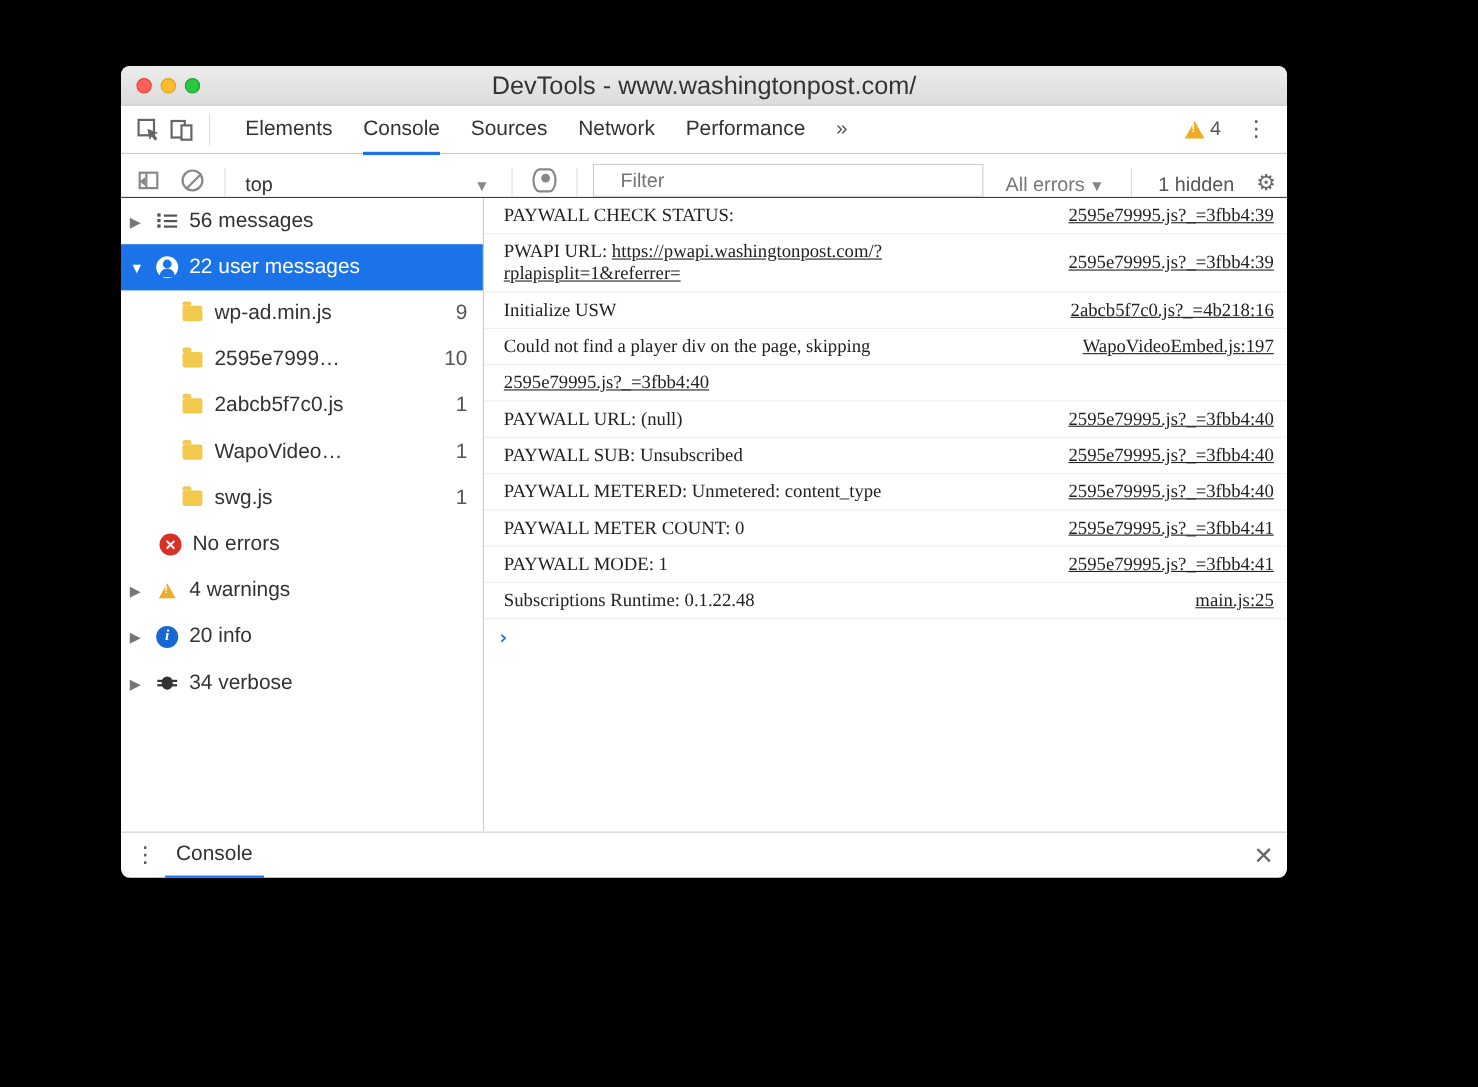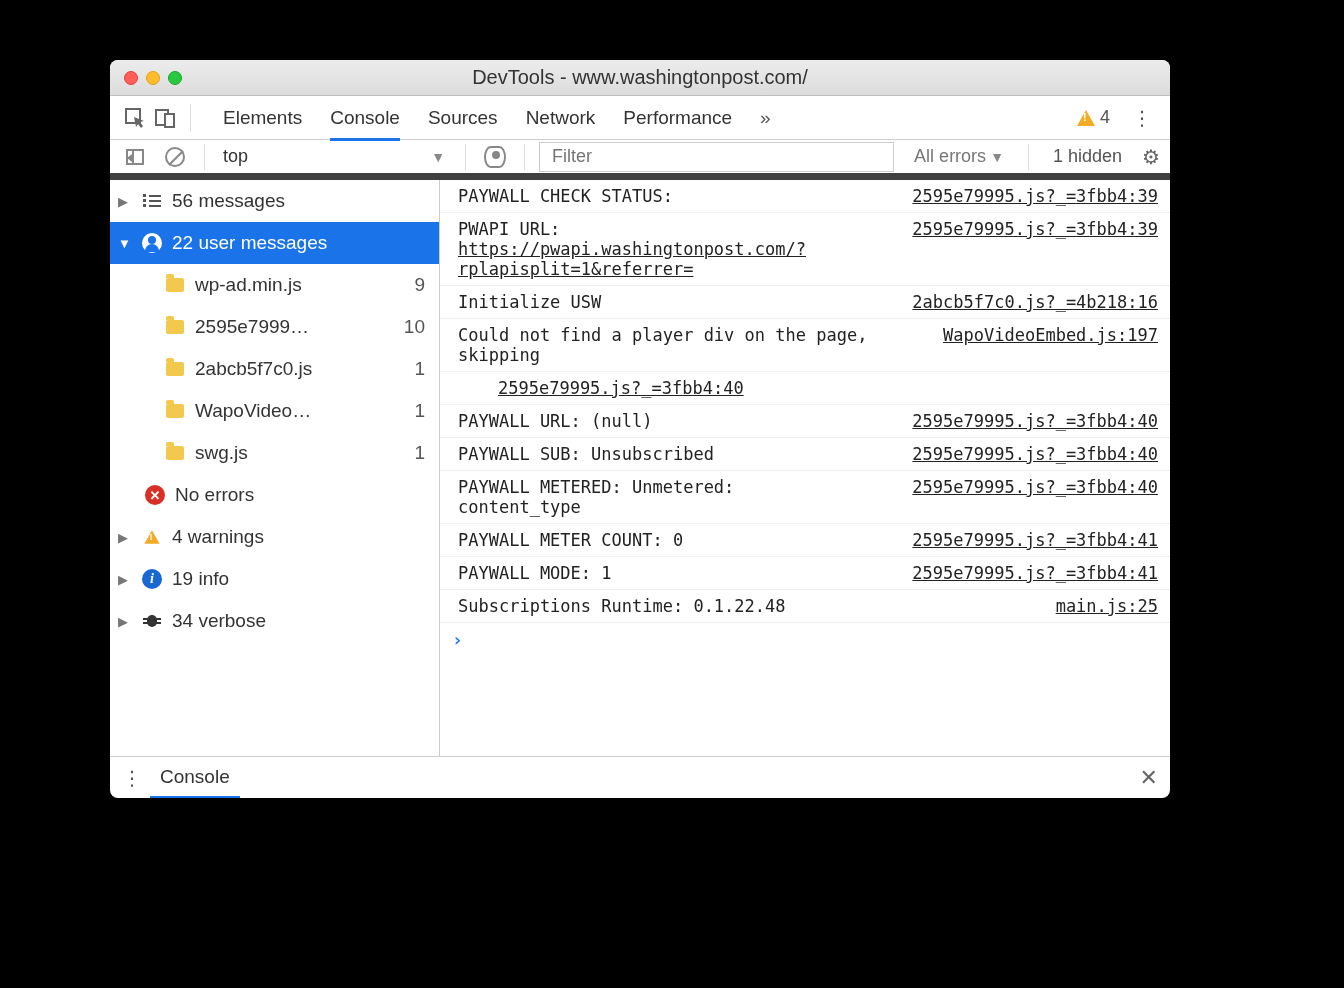--- a/index.html
+++ b/index.html
@@ -37,21 +37,21 @@
     padding-left: 14px;
   }
   .tl { width: 14px; height: 14px; border-radius: 50%; }
   .tl.red { background: #ff5f57; border:1px solid #e24238; }
   .tl.yellow { background: #ffbd2e; border:1px solid #e1a117; }
   .tl.green { background: #28c940; border:1px solid #16a62b; }
   .title {
     position: absolute;
     left:0; right:0;
     text-align:center;
-    font-size: 20px;
+    font-size: 23px;
     color: #333;
   }
   
   .tabsrow {
     height: 44px;
     border-bottom: 1px solid #ccc;
     display: flex;
     align-items: center;
     padding: 0 10px;
   }
@@ -73,39 +73,39 @@
     border-bottom:16px solid #f2ab26;
     position: relative;
   }
   .warn-triangle::after {
     content:"!"; position:absolute; left:-3px; top:1px; color:#fff; font-size:11px; font-weight:bold;
   }
   .kebab { font-size:20px; color:#555; padding:0 8px;}
   
   .filterrow {
     height: 40px;
-    border-bottom: 7px solid #404040;
-    display:flex; align-items:center; padding: 0 10px; gap:10px;
+    border-bottom: 1px solid #404040;
+    display:flex; align-items:flex-end; padding: 0 10px; gap:10px;
     font-size:18px; color:#333;
   }
   .filterrow .sep { width:1px; height:26px; background:#ddd; margin:0 4px;}
   .ctx {
     flex:0 0 232px;
     display:flex; align-items:center; justify-content:space-between;
     padding:0 6px 0 4px;
     color:#333;
   }
   .chev { color:#888; font-size:14px;}
   .eye {
     width:22px;height:22px;border:2px solid #888;border-radius:60% / 100%;
     position:relative;
   }
   .eye::after{content:"";position:absolute;left:6px;top:3px;width:8px;height:8px;background:#888;border-radius:50%;}
   .filterinput {
-    flex:1; border:1px solid #ccc; height:30px; padding:0 12px;
+    flex:1; border:1px solid #ccc; height:30px; padding:0 24px;
     font-size:18px; color:#888; background:#fff;
   }
   .levels { color:#777; display:flex; align-items:center; gap:4px; padding:0 10px;}
   .hidden { color:#555; padding:0 10px;}
   .gear { color:#666; font-size:20px;}
   
   .main {
     flex:1; display:flex; overflow:hidden;
   }
   .sidebar {
@@ -148,24 +148,25 @@
     flex:1; overflow-y:auto;
     font-family: Menlo, Consolas, monospace;
     font-size:17px;
     color:#222;
   }
   .logrow {
     display:flex;
     border-bottom:1px solid #eee;
     padding:6px 12px 6px 18px;
     gap: 12px;
-    align-items:flex-start;
+    align-items:center;
+    font-family:Liberation Serif, serif;
   }
   .logmsg { flex:1; white-space:pre-wrap; word-break:break-word;}
-  .loglink { color:#222; text-decoration:underline; white-space:nowrap; text-align:right;margin-left:40px;}
+  .loglink { color:#222; text-decoration:underline; white-space:nowrap; text-align:right;}
   .logmsg a { color:#222; text-decoration:underline;}
   .prompt {
     padding: 6px 12px 6px 12px;
     color:#1a73e8; font-family:Menlo,monospace; font-size:18px; font-weight:bold;
   }
   
   .drawer {
     height:42px; border-top:1px solid #ccc;
     display:flex; align-items:center; padding:0 12px;
     font-size:19px; color:#333;
@@ -320,21 +321,21 @@
         <span class="ic">
             <span class="warn-triangle" style="transform:scale(0.85)"></span>
           </span>
         <span class="lbl">4 warnings</span>
       </div>
       <div class="srow">
         <span class="arrow">▶</span>
         <span class="ic">
             <span class="icircle">i</span>
           </span>
-        <span class="lbl">19 info</span>
+        <span class="lbl">20 info</span>
       </div>
       <div class="srow">
         <span class="arrow">▶</span>
         <span class="ic">
             <span class="bug"></span>
           </span>
         <span class="lbl">34 verbose</span>
       </div>
     </div>
 

